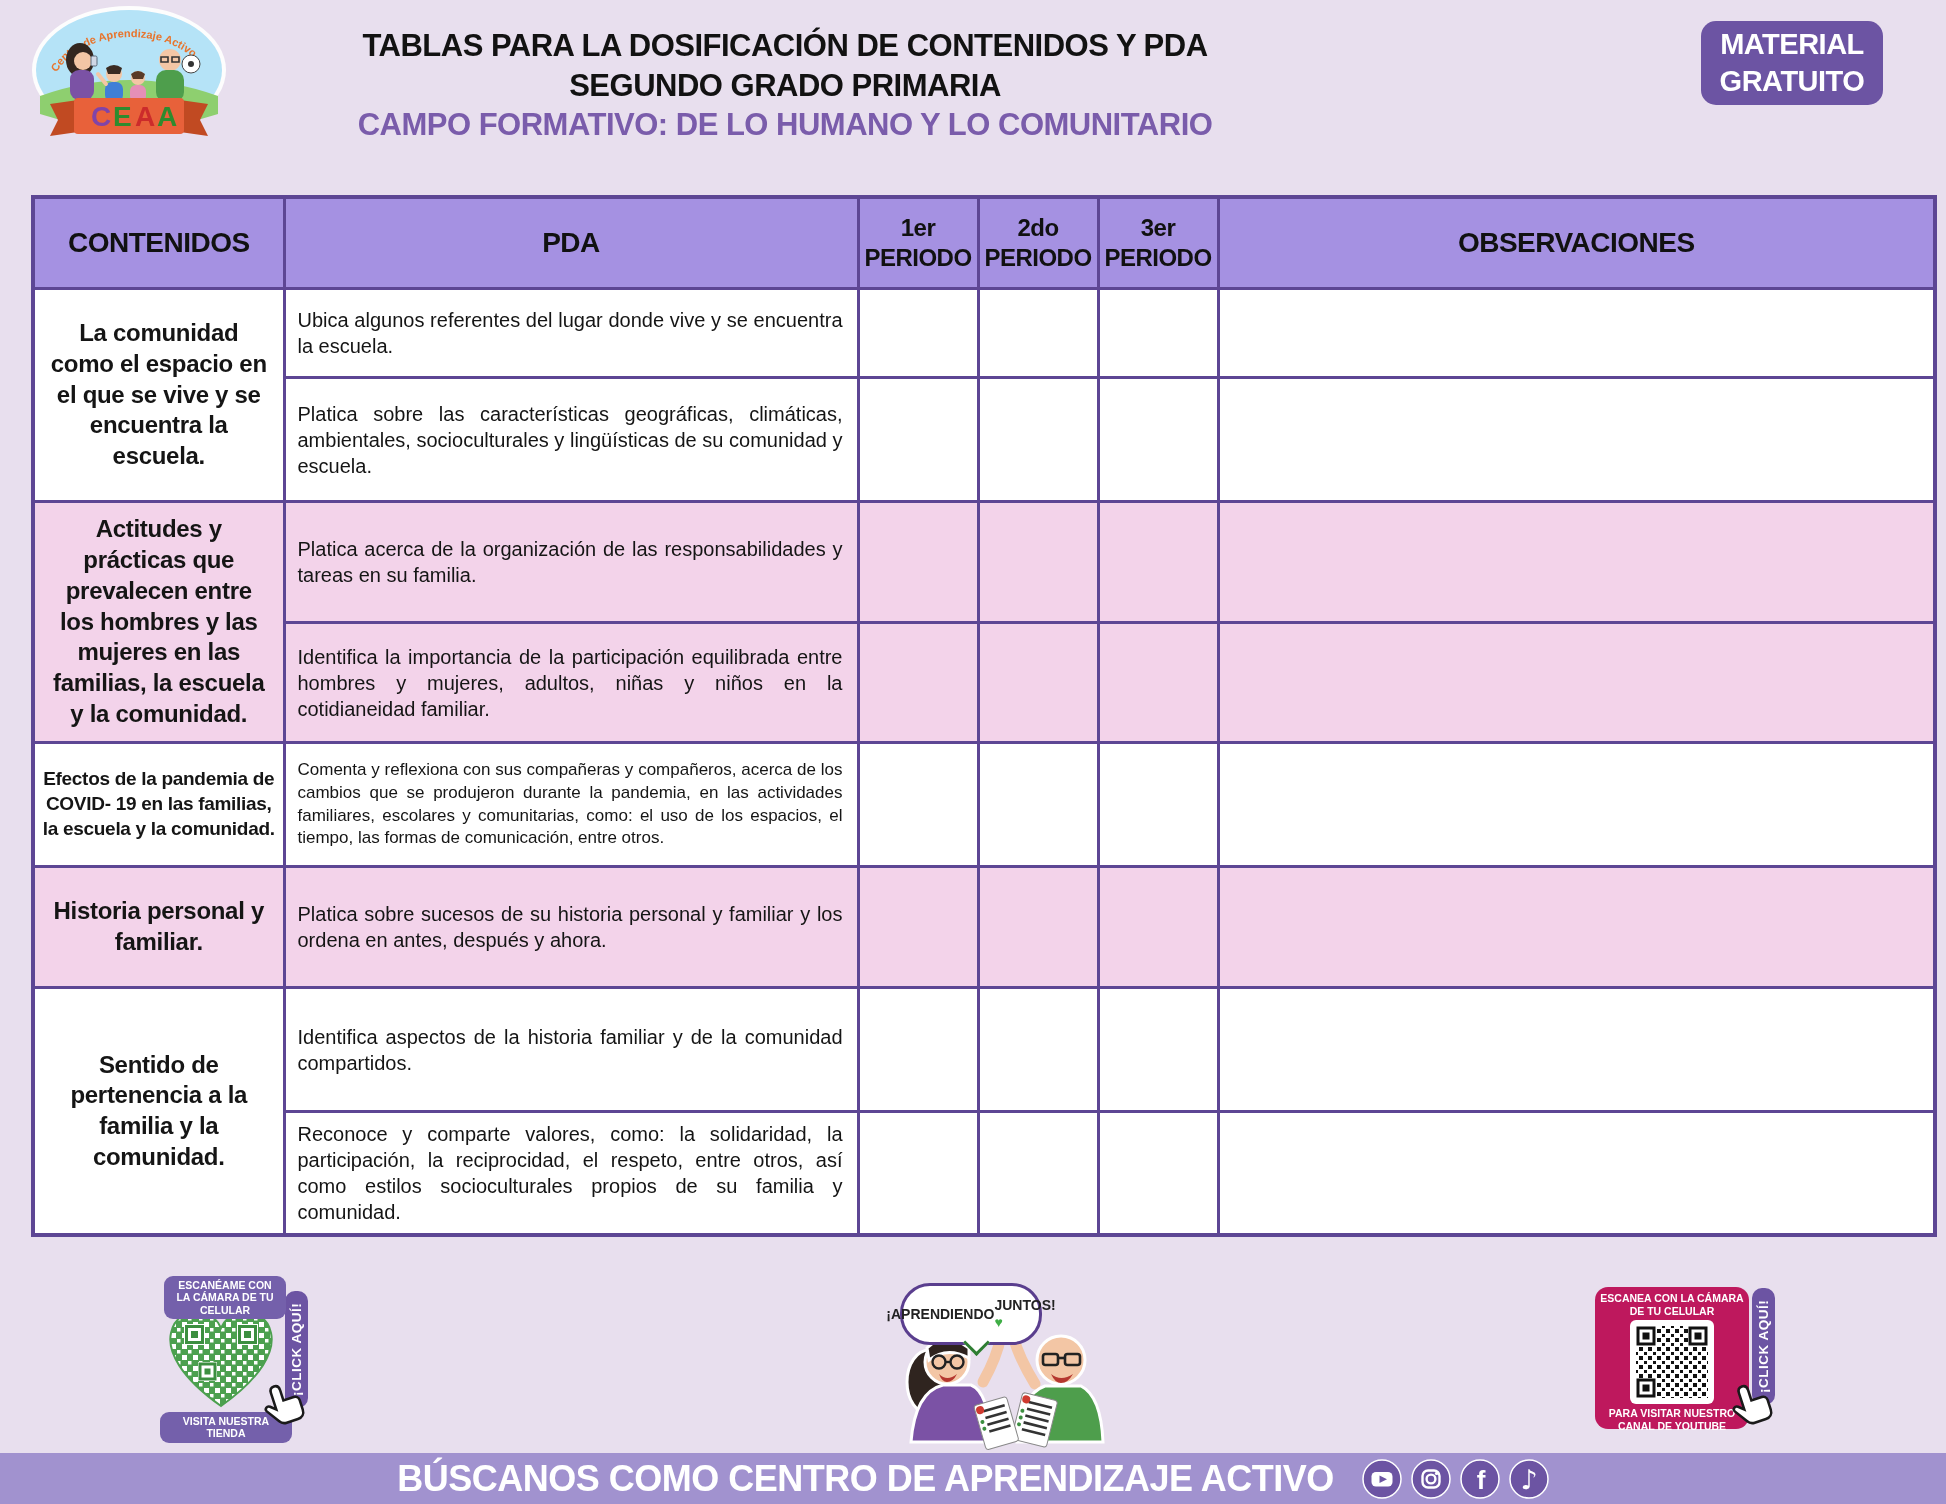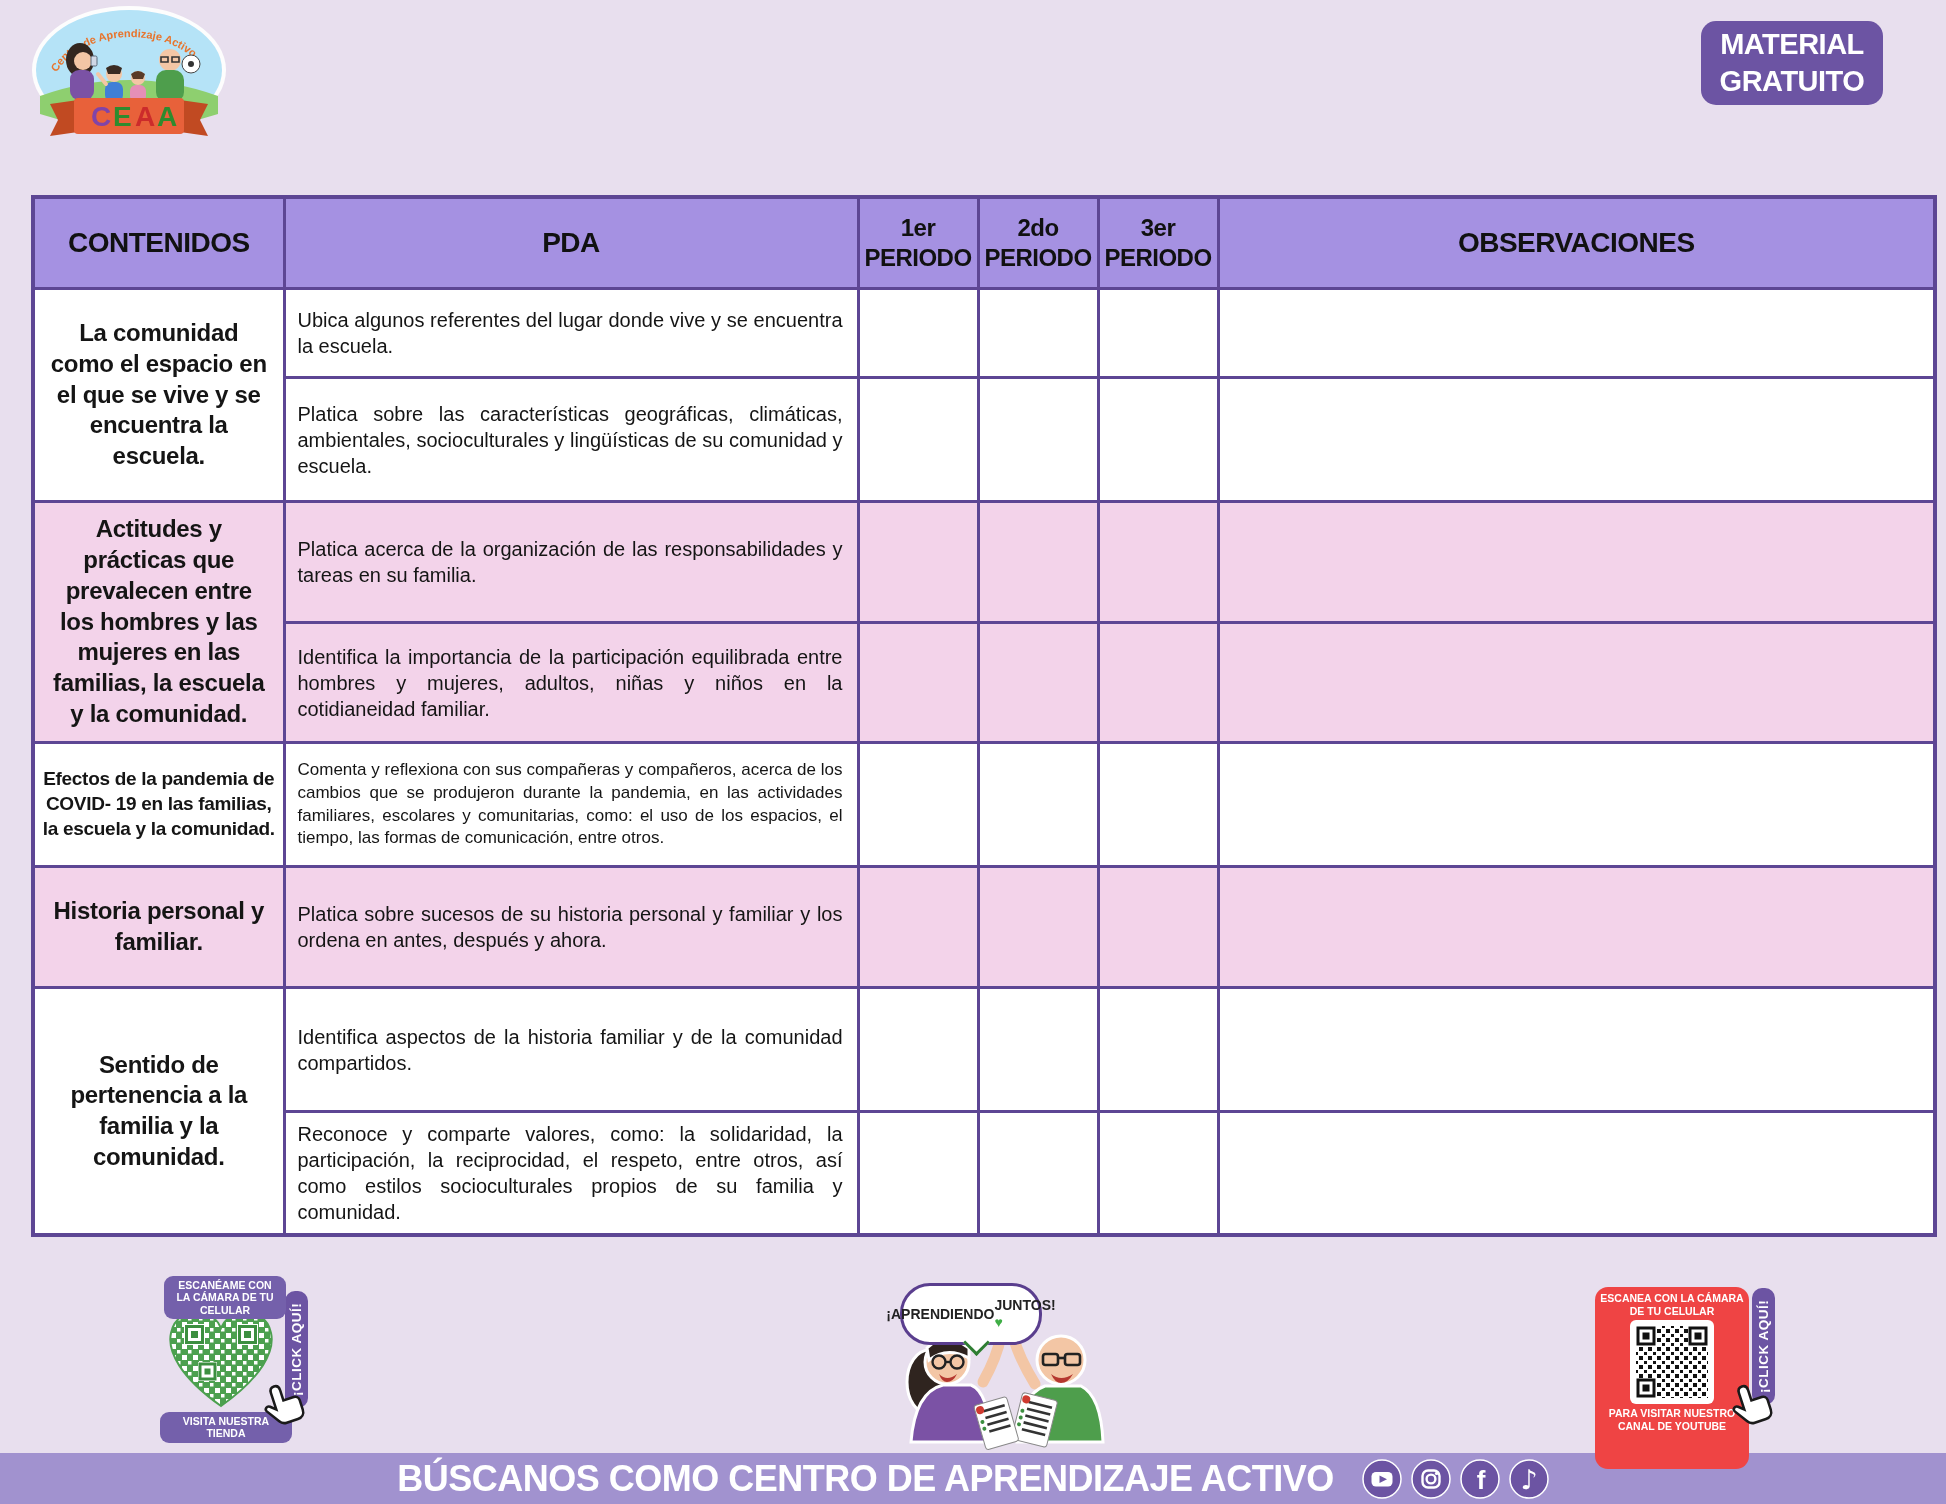--- a/index.html
+++ b/index.html
@@ -54,22 +54,22 @@
     padding:3px 6px; z-index:3;
   }
   .vpill{
     position:absolute; background:#6c54a3; color:#fff; font-weight:bold;
     border-radius:10px; writing-mode:vertical-rl; transform:rotate(180deg);
     text-align:center; font-size:13.5px; letter-spacing:.5px; padding:8px 4px; z-index:2;
   }
   .hand{ position:absolute; z-index:4; }
   .heart-qr{ position:absolute; left:160px; top:1300px; z-index:1; }
   .yt-box{
-    position:absolute; left:1595px; top:1287px; width:154px; height:182px;
-    background:#ef4444; border-radius:13px; color:#fff; font-weight:bold;
+    position:absolute; left:1595px; top:1287px; width:154px; height:142px;
+    background:#be185d; border-radius:13px; color:#fff; font-weight:bold;
     font-size:10.5px; line-height:1.2; text-align:center; box-sizing:border-box;
     padding:5px 4px 4px; z-index:1;
   }
   .yt-box svg{ display:block; margin:3px auto; }
   .bubble{
     position:absolute; left:900px; top:1283px; width:136px; height:56px;
     background:#fff; border:3px solid #5a3e8e; border-radius:30px;
     display:flex; align-items:center; justify-content:center;
     font-weight:bold; font-size:14px; color:#222; z-index:3; line-height:1.2;
   }
@@ -127,20 +127,25 @@
 
     <polygon points="22,100 50,96 50,128 22,132 30,116" fill="#c14a22"></polygon>
     <polygon points="180,100 152,96 152,128 180,132 172,116" fill="#c14a22"></polygon>
     <rect x="46" y="94" width="110" height="36" rx="4" fill="#e8613a"></rect>
     <text x="63" y="122" font-size="28" font-weight="bold" fill="#8044a8">C</text>
     <text x="85" y="122" font-size="28" font-weight="bold" fill="#2e8b2e">E</text>
     <text x="107" y="122" font-size="28" font-weight="bold" fill="#cc2b2b">A</text>
     <text x="129" y="122" font-size="28" font-weight="bold" fill="#2e8b2e">A</text>
   </svg>
 
+  <div class="titles">
+    <div class="title-main">TABLAS PARA LA DOSIFICACIÓN DE CONTENIDOS Y PDA</div>
+    <div class="title-main">SEGUNDO GRADO PRIMARIA</div>
+    <div class="title-campo">CAMPO FORMATIVO: DE LO HUMANO Y LO COMUNITARIO</div>
+  </div>
 
   <div class="badge">
     <span>MATERIAL</span>
     <span>GRATUITO</span>
   </div>
 
   <table class="dosif">
     <colgroup>
       <col style="width:251px">
         <col style="width:574px">

